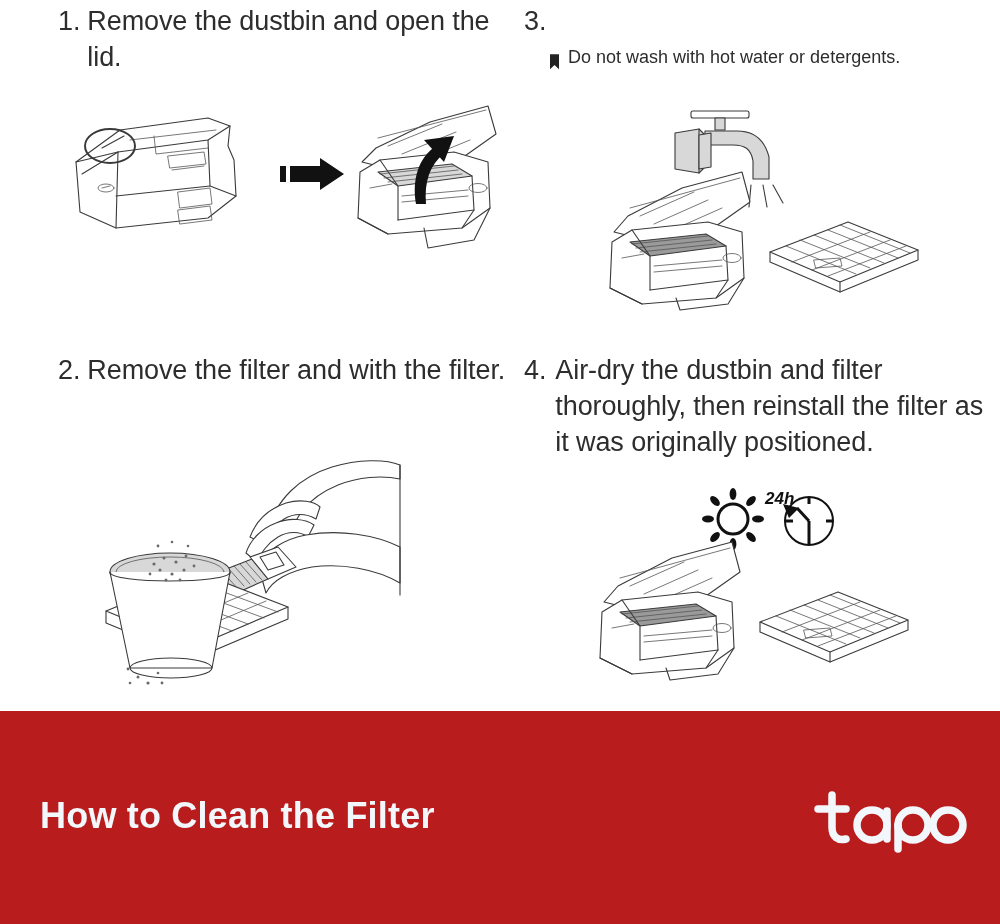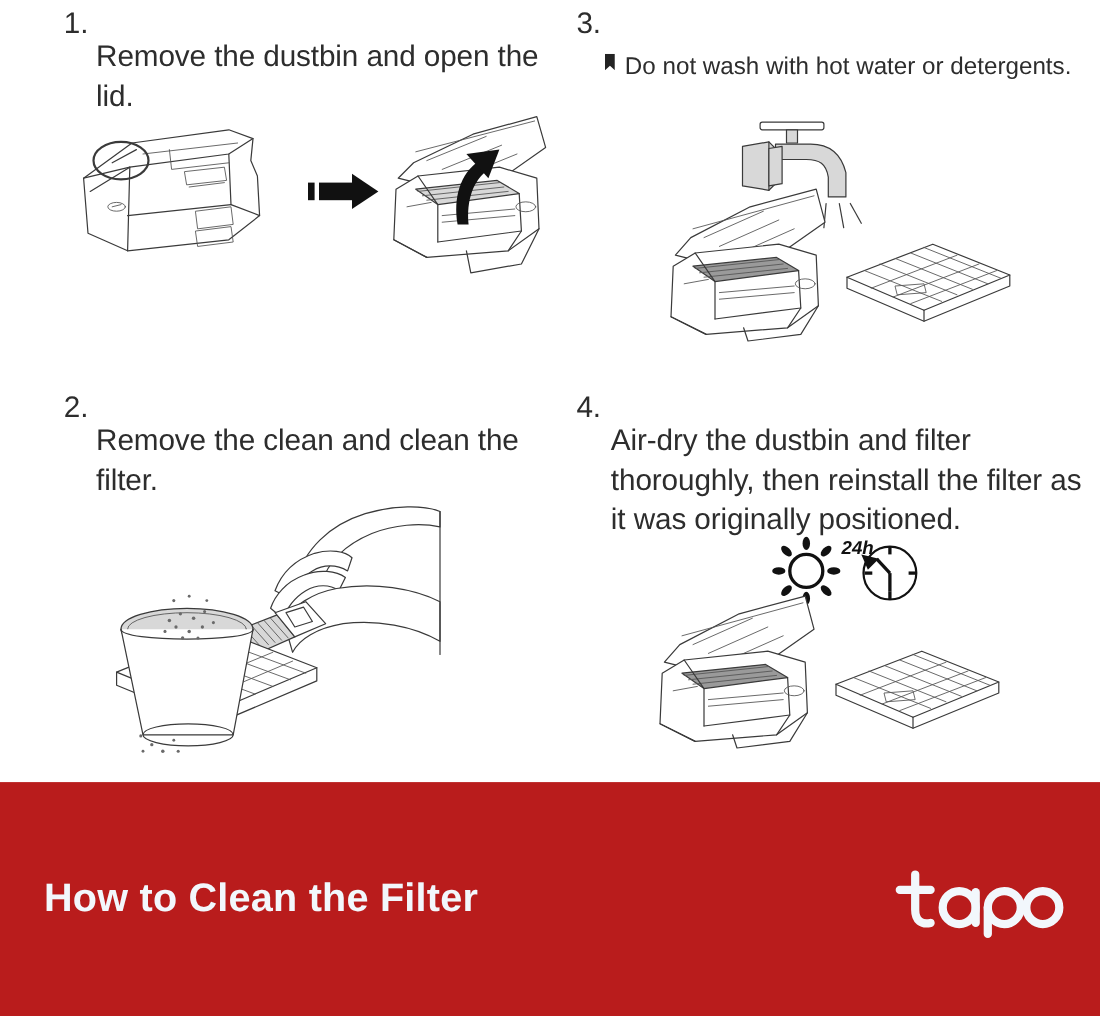--- a/index.html
+++ b/index.html
@@ -40,33 +40,33 @@
     line-height: 1.33;
     font-weight: 400;
     color: #2d2d2d;
     letter-spacing: -0.1px;
   }
   .step-num {
     flex: 0 0 auto;
     padding-right: 7px;
   }
   #step-3 .step-num, #step-4 .step-num { padding-right: 9px; }
-  .step-text { flex: 1 1 auto; margin-top: 30px; }
+  .step-text { flex: 1 1 auto; }
 
   #step-1 .step-head { padding: 4px 0 0 18px; }
   #step-2 .step-head { padding: 8px 0 0 18px; }
   #step-3 .step-head { padding: 4px 0 0 14px; }
   #step-4 .step-head { padding: 8px 0 0 14px; }
 
   
   .note {
     display: flex;
-    align-items: flex-start;
+    align-items: flex-end;
     margin: 6px 0 0 40px;
-    font-size: 22px;
+    font-size: 18px;
     line-height: 1.3;
     color: #2d2d2d;
   }
   .bookmark-icon {
     flex: 0 0 auto;
     width: 9px;
     height: 15px;
     margin: 3px 9px 0 0;
     background: #232323;
     clip-path: polygon(0 0, 100% 0, 100% 100%, 50% 72%, 0 100%);
@@ -173,21 +173,21 @@
           <path class="blk" d="M58 104 C54 80 60 58 78 46 L86 54 C72 64 66 82 68 104 Z"></path>
           <path class="blk" d="M66 40 L96 36 L86 62 Z"></path>
         </g>
       </svg>
     </div>
   </div>
 
   <div class="step" id="step-2">
     <div class="step-head">
       <span class="step-num">2.</span>
-      <span class="step-text">Remove the clean and clean the filter.</span>
+      <span class="step-text">Remove the filter and with the filter.</span>
     </div>
 
     <div class="figure" style="left:60px; top:80px; width:320px; height:260px;">
       <svg width="320" height="260" viewBox="0 0 320 260">
 
         <g>
           <path class="fillw" d="M168 106 C176 74 200 52 232 42 C258 34 286 34 300 40 L300 54 C282 50 258 52 238 60 C214 70 198 86 192 106 Z"></path>
           <path class="fillw" d="M150 112 C156 96 168 84 186 78 C200 74 214 76 220 82 L216 94 C206 88 194 88 184 94 C174 100 168 110 166 120 Z"></path>
           <path class="fillw" d="M146 128 C150 116 160 104 176 98 C190 92 206 94 214 100 L208 112 C200 106 188 106 178 112 C168 118 160 128 158 138 Z"></path>
           <path class="fillw" d="M158 140 C166 126 184 114 206 110 C240 104 276 110 300 122 L300 158 C276 144 242 138 212 142 C188 146 172 156 166 168 Z"></path>

